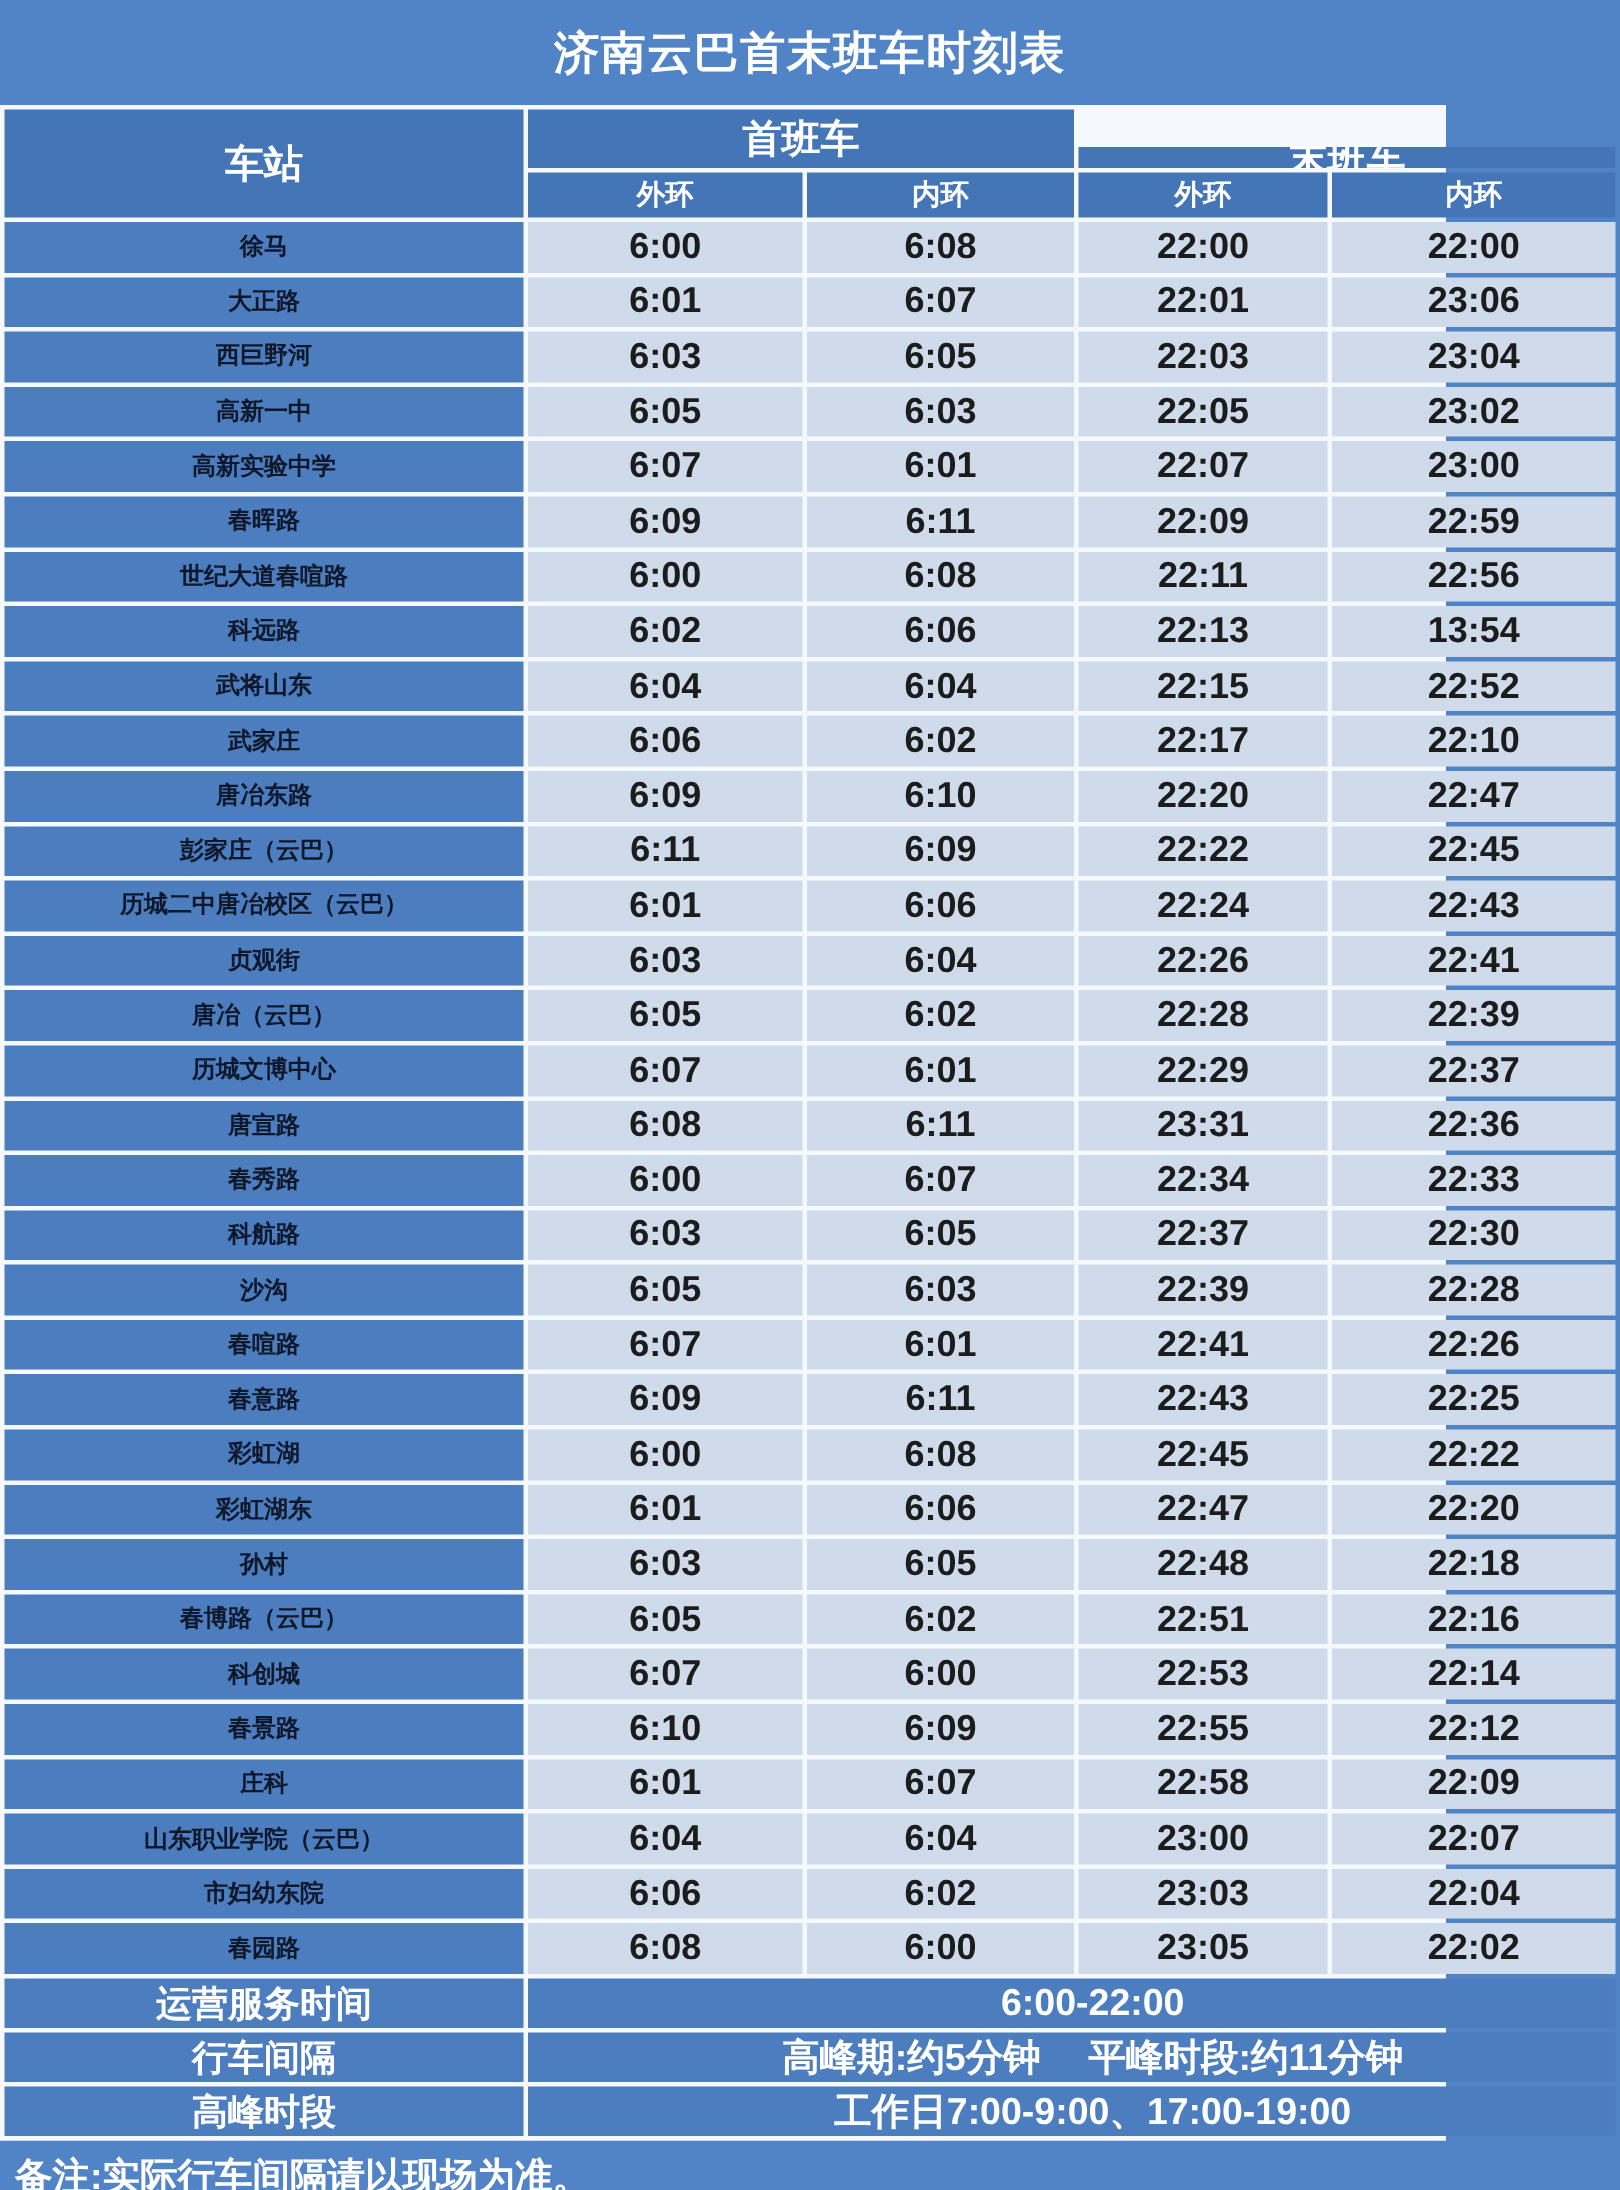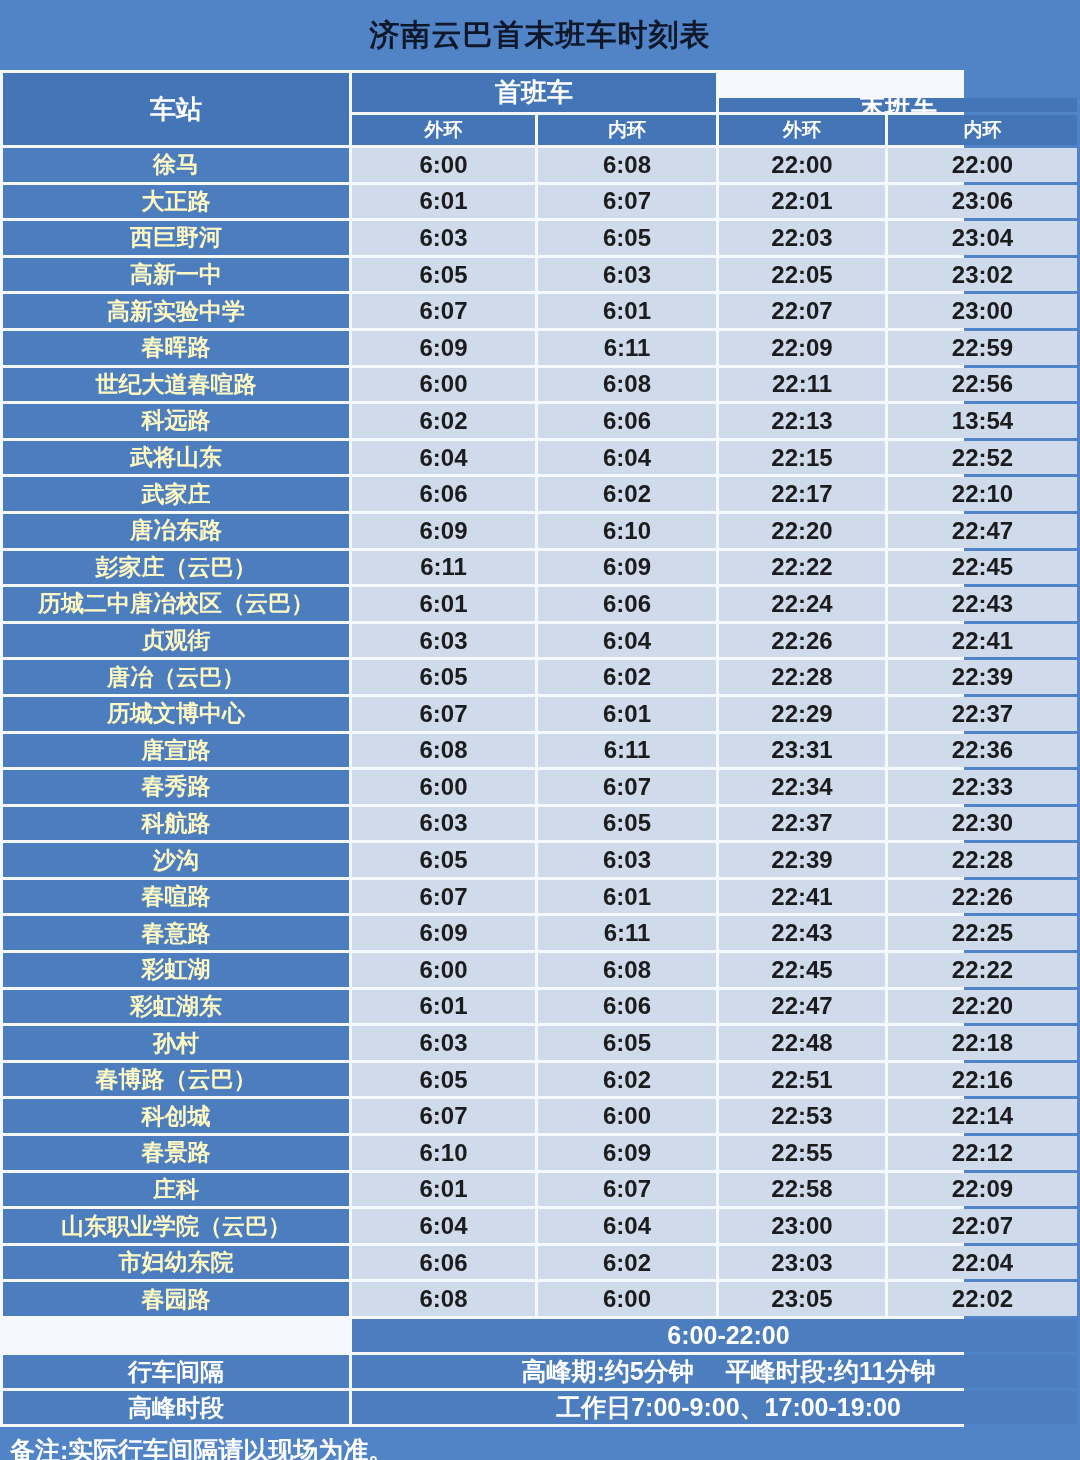--- a/index.html
+++ b/index.html
@@ -13,21 +13,21 @@
   *{margin:0;padding:0;box-sizing:border-box;}
   html,body{width:1080px;height:1460px;overflow:hidden;}
   body{
     background:var(--bg);
     font-family:"Liberation Sans","DejaVu Sans",sans-serif;
     font-weight:bold;
   }
   .page{position:relative;width:1080px;height:1460px;}
   .title{
     height:70px;display:flex;align-items:center;justify-content:center;
-    color:#0f172a;font-size:30px;letter-spacing:1px;
+    color:#ffffff;font-size:30px;letter-spacing:1px;
   }
   .timetable{
     width:964px;
     display:grid;
     grid-template-columns:346px 183px 178px 166px 189px;
     grid-template-rows:39px 30px repeat(32,33.6px) repeat(3,33px);
     gap:3px;
     background:var(--line);
     border:3px solid var(--line);
   }
@@ -37,21 +37,21 @@
   }
   .head{background:var(--head-blue);color:#ffffff;font-size:26px;}
   .sub{font-size:19px;}
   .station-head{grid-row:1/3;grid-column:1;}
   .group-first{grid-row:1;grid-column:2/4;}
   .group-last{grid-row:1;grid-column:4/6;margin-top:25px;}
   .sub-fo{grid-row:2;grid-column:2;}
   .sub-fi{grid-row:2;grid-column:3;}
   .sub-lo{grid-row:2;grid-column:4;}
   .sub-li{grid-row:2;grid-column:5;}
-  .c-station{background:var(--cell-blue);color:#fef9c3;font-size:23px;}
+  .c-station{background:var(--cell-blue);color:#0f172a;font-size:16px;}
   .c-time{background:var(--light);color:var(--dark);font-size:24px;}
   .c-label{background:var(--cell-blue);color:#ffffff;font-size:24px;}
   .c-value{background:var(--cell-blue);color:#ffffff;font-size:25px;padding-left:28px;}
   .note{
     height:46px;display:flex;align-items:center;
     padding-left:10px;color:#ffffff;font-size:25px;
   }
 </style>
 </head>
 <body>
@@ -221,20 +221,21 @@
       <div class="cell c-station">市妇幼东院</div>
       <div class="cell c-time">6:06</div>
       <div class="cell c-time">6:02</div>
       <div class="cell c-time">23:03</div>
       <div class="cell c-time">22:04</div>
       <div class="cell c-station">春园路</div>
       <div class="cell c-time">6:08</div>
       <div class="cell c-time">6:00</div>
       <div class="cell c-time">23:05</div>
       <div class="cell c-time">22:02</div>
+      <div class="cell c-label">运营服务时间</div>
       <div class="cell c-value" style="grid-column: 2 / 6;">6:00-22:00</div>
       <div class="cell c-label">行车间隔</div>
       <div class="cell c-value" style="grid-column: 2 / 6;">高峰期:约5分钟　 平峰时段:约11分钟</div>
       <div class="cell c-label">高峰时段</div>
       <div class="cell c-value" style="grid-column: 2 / 6;">工作日7:00-9:00、17:00-19:00</div>
     </div>
 
   <div class="note">备注:实际行车间隔请以现场为准。</div>
 </div>
 

